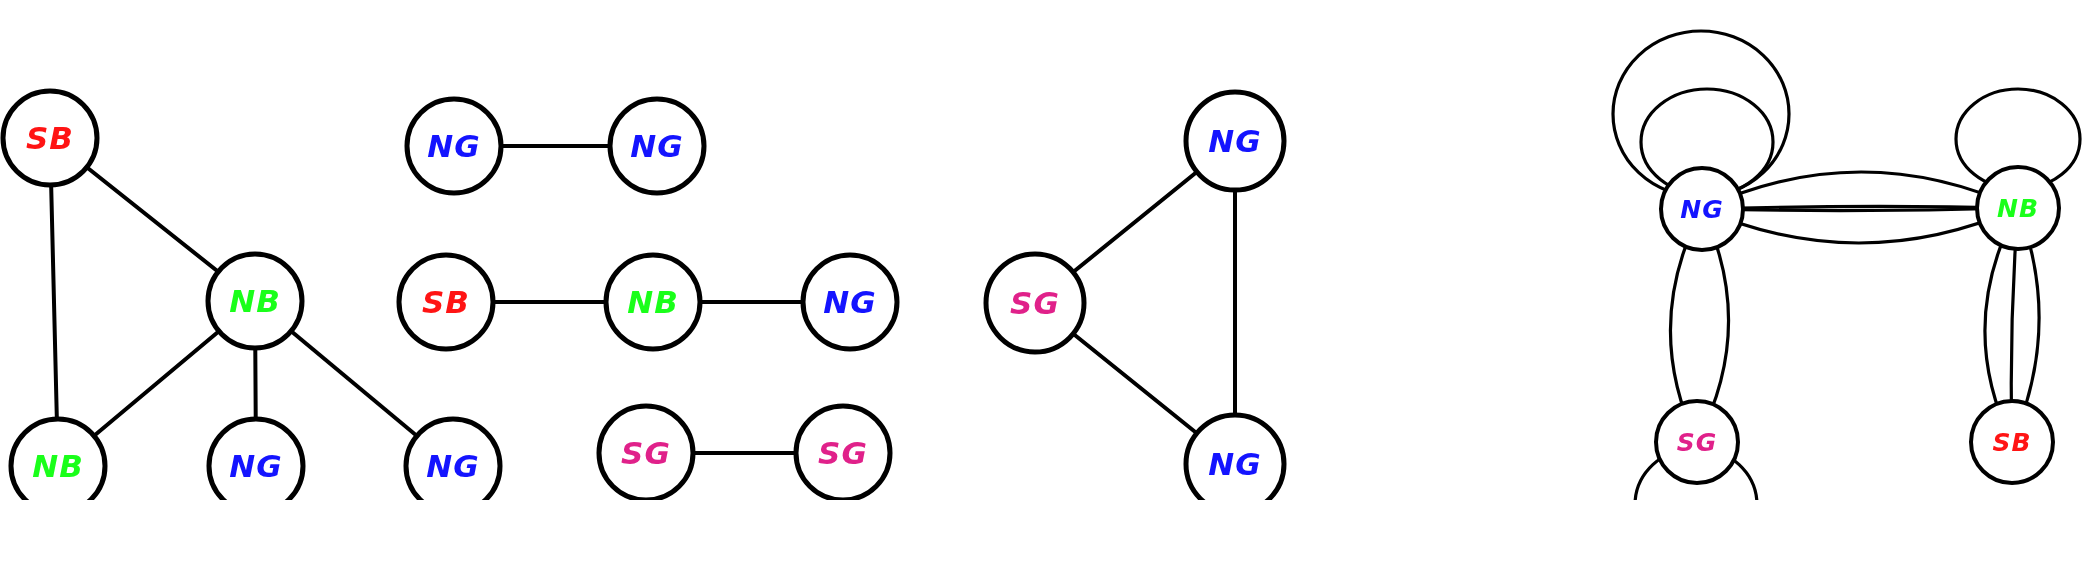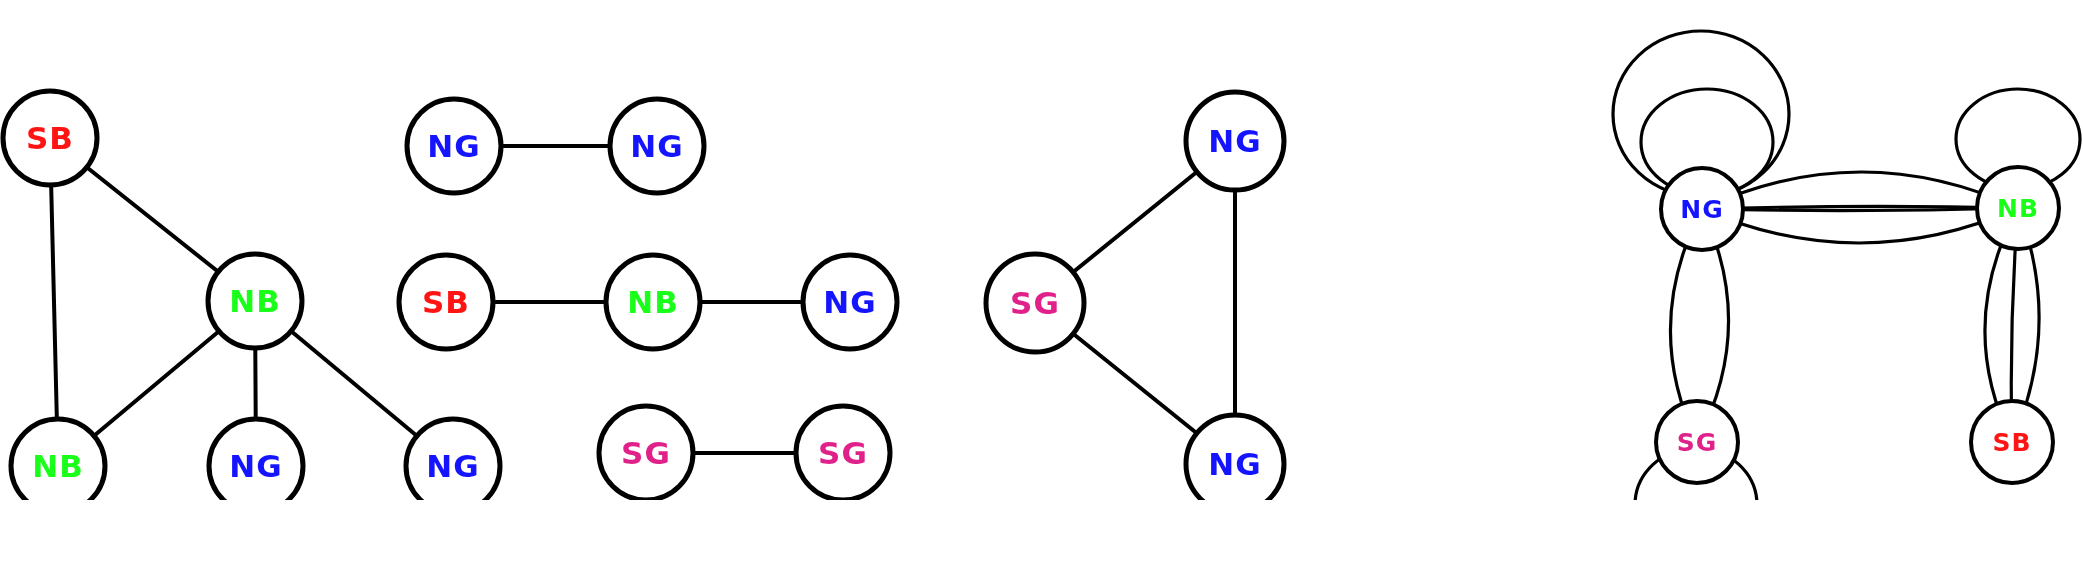--- a/index.html
+++ b/index.html
@@ -6,20 +6,21 @@
     margin: 0;
     padding: 0;
     background: #ffffff;
   }
   .figure {
     position: relative;
     width: 2083px;
     height: 500px;
     background: #ffffff;
     overflow: hidden;
+    font-style: italic;
   }
   svg.canvas {
     display: block;
     width: 2083px;
     height: 588px;
   }
   svg.canvas text {
     font-family: "DejaVu Sans", "Liberation Sans", sans-serif;
     font-weight: bold;
   }

